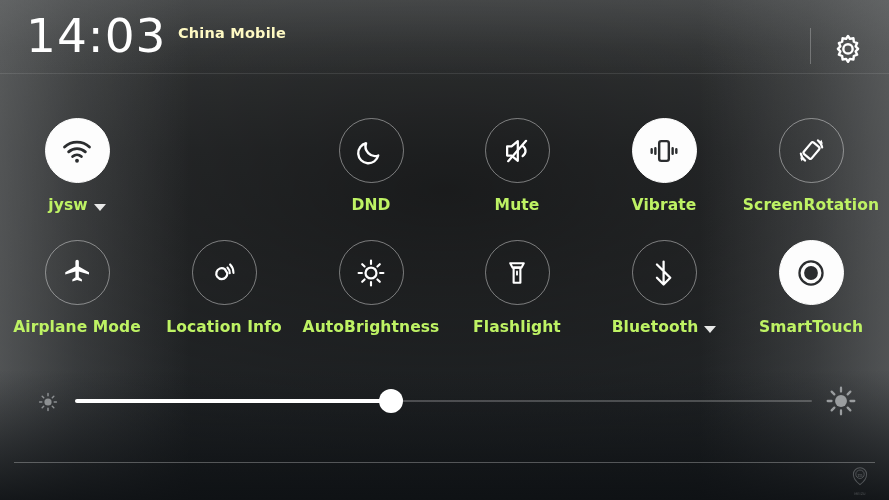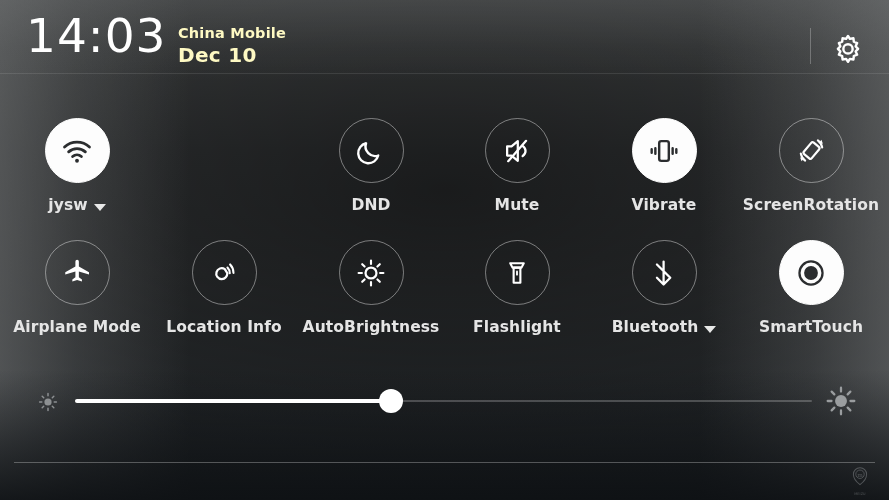--- a/index.html
+++ b/index.html
@@ -133,21 +133,21 @@
     border: 1px solid #fdfdfd;
   }
   .tile-circle.off {
     background: transparent;
     border: 1px solid rgba(255,255,255,0.42);
   }
   .tile-label {
     margin-top: 13px;
     font-size: 15.5px;
     font-weight: 700;
-    color: #e5e5e5;
+    color: #bef264;
     letter-spacing: 0.1px;
     white-space: nowrap;
     display: flex;
     align-items: center;
     justify-content: center;
     gap: 6px;
   }
   .caret {
     display: inline-block;
     width: 0; height: 0;
@@ -230,21 +230,20 @@
   <div id="bg-edge-r"></div>
   <div id="bg-topglow"></div>
   <div id="bg-bottom"></div>
 
   <div id="statusbar">
 
     <div id="clock">14:03</div>
 
     <div id="carrier-block">
       <div id="carrier">China Mobile</div>
-      <div id="date">Dec 10</div>
     </div>
 
     <div id="header-divider"></div>
 
     <div id="gear-button">
       <svg width="36" height="36" viewBox="0 0 24 24">
         <path fill="none" stroke="#ffffff" stroke-width="1.6" stroke-linejoin="round" d="M12 2.6 13.25 4.6 15.6 4.15 15.9 6.5 18.1 7.4 17.1 9.55 18.75 11.25 17.1 12.95 18.1 15.1 15.9 16 15.6 18.35 13.25 17.9 12 19.9 10.75 17.9 8.4 18.35 8.1 16 5.9 15.1 6.9 12.95 5.25 11.25 6.9 9.55 5.9 7.4 8.1 6.5 8.4 4.15 10.75 4.6 Z"></path>
         <circle cx="12" cy="11.25" r="3.1" fill="none" stroke="#ffffff" stroke-width="1.6"></circle>
       </svg>
     </div>

